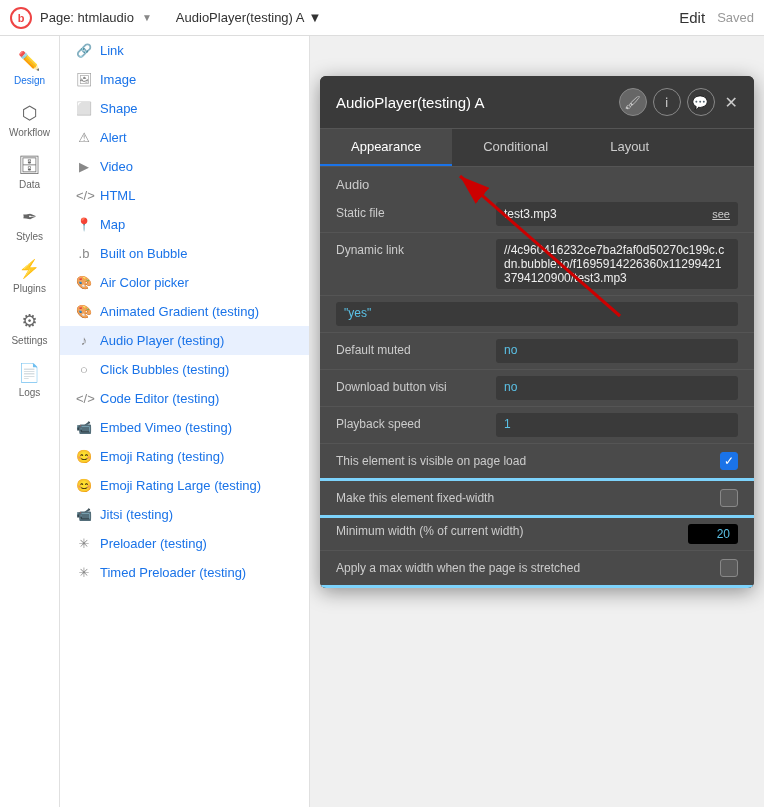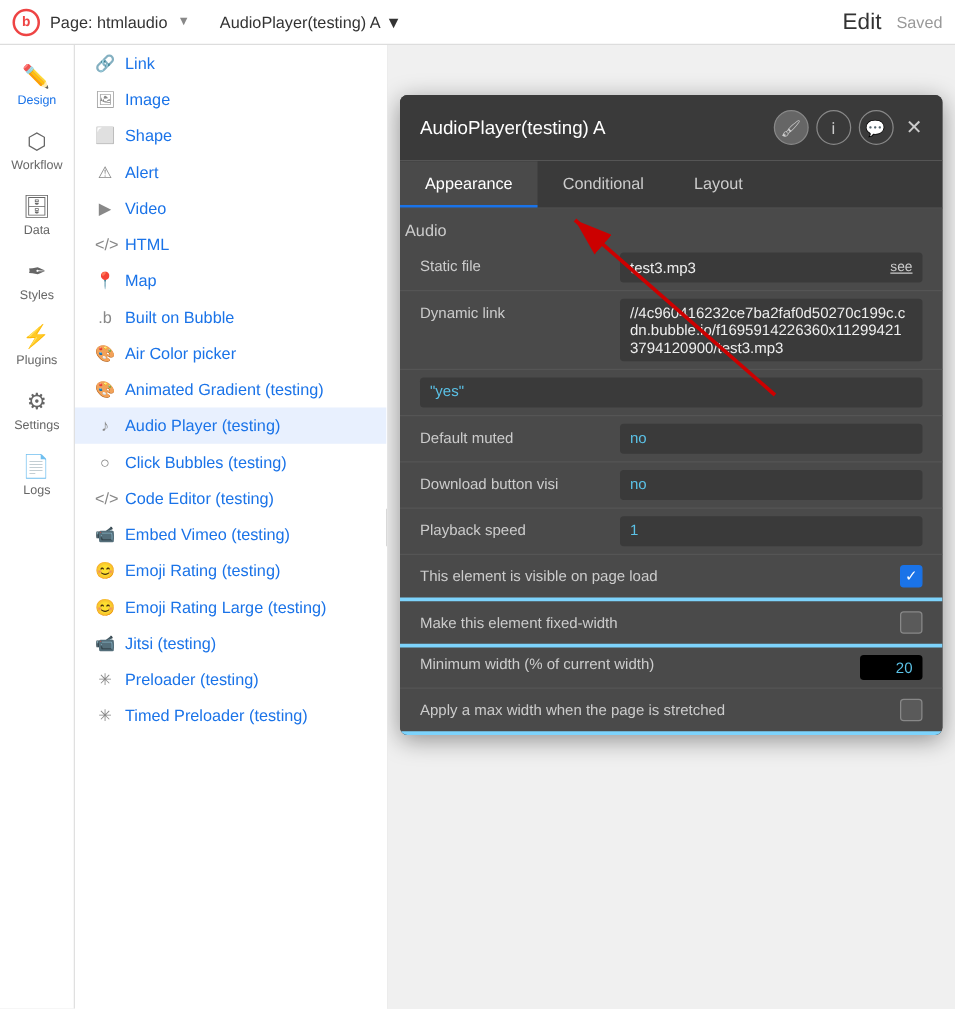--- a/index.html
+++ b/index.html
@@ -6,21 +6,21 @@
     body { font-family: 'Segoe UI', Arial, sans-serif; font-size: 13px; background: #f0f0f0; width: 764px; height: 807px; overflow: hidden; display: flex; flex-direction: column; }
 
     
     .topbar { display: flex; align-items: center; background: #fff; border-bottom: 1px solid #ddd; padding: 0 10px; height: 36px; gap: 8px; flex-shrink: 0; }
     .topbar-logo { width: 22px; height: 22px; background: #fff; border: 2px solid #e44; border-radius: 50%; display: flex; align-items: center; justify-content: center; font-weight: bold; font-size: 11px; color: #e44; flex-shrink: 0; }
     .topbar-page { display: flex; align-items: center; gap: 4px; color: #333; font-size: 13px; }
     .topbar-page .dropdown-arrow { color: #888; font-size: 10px; margin-left: 4px; }
     .topbar-divider { color: #ccc; margin: 0 4px; }
     .topbar-element { display: flex; align-items: center; gap: 4px; color: #333; font-size: 13px; }
     .topbar-actions { margin-left: auto; display: flex; align-items: center; gap: 12px; }
-    .topbar-edit { color: #333; font-size: 18px; font-weight: 500; }
+    .topbar-edit { color: #333; font-size: 15px; font-weight: 500; }
     .topbar-saved { color: #999; font-size: 13px; }
 
     
     .main-layout { display: flex; flex: 1; overflow: hidden; }
 
     
     .icon-sidebar { width: 60px; background: #fff; border-right: 1px solid #e0e0e0; display: flex; flex-direction: column; align-items: center; padding-top: 8px; gap: 4px; flex-shrink: 0; }
     .icon-sidebar-item { display: flex; flex-direction: column; align-items: center; justify-content: center; width: 56px; padding: 6px 0; border-radius: 4px; cursor: pointer; color: #666; font-size: 10px; gap: 3px; }
     .icon-sidebar-item.active { color: #1a73e8; }
     .icon-sidebar-item .icon-shape { font-size: 18px; }
@@ -41,27 +41,27 @@
     .modal { position: absolute; top: 40px; left: 10px; right: 10px; background: #3a3a3a; border-radius: 6px; box-shadow: 0 4px 20px rgba(0,0,0,0.4); overflow: hidden; }
     .modal-header { display: flex; align-items: center; padding: 12px 16px; background: #3a3a3a; border-bottom: 1px solid #555; gap: 8px; }
     .modal-title { color: #fff; font-size: 15px; font-weight: 500; flex: 1; }
     .modal-icons { display: flex; align-items: center; gap: 6px; }
     .modal-icon-btn { width: 28px; height: 28px; border-radius: 50%; border: 1px solid #888; display: flex; align-items: center; justify-content: center; cursor: pointer; color: #ccc; font-size: 13px; background: transparent; }
     .modal-icon-btn.active { background: #666; }
     .modal-close { color: #ccc; cursor: pointer; font-size: 16px; margin-left: 4px; }
 
     
     .modal-tabs { display: flex; background: #3a3a3a; border-bottom: 1px solid #555; }
-    .modal-tab { padding: 10px 20px; color: #ccc; font-size: 13px; cursor: pointer; border-bottom: 2px solid transparent; }
+    .modal-tab { padding: 10px 31px; color: #ccc; font-size: 13px; cursor: pointer; border-bottom: 2px solid transparent; }
     .modal-tab.active { color: #fff; background: #4a4a4a; border-bottom: 2px solid #1a73e8; }
 
     
     .modal-body { padding: 0; background: #4a4a4a; }
 
-    .section-label { color: #ccc; font-size: 13px; padding: 10px 4px 4px; }
+    .section-label { color: #ccc; font-size: 13px; padding: 10px 16px 4px; }
 
     .prop-row { display: flex; align-items: flex-start; padding: 6px 16px; border-bottom: 1px solid #555; min-height: 36px; }
     .prop-label { color: #ccc; font-size: 12px; width: 160px; flex-shrink: 0; padding-top: 4px; }
     .prop-value { flex: 1; color: #5bc2e7; font-size: 12px; background: #3a3a3a; padding: 4px 8px; border-radius: 3px; min-height: 24px; word-break: break-all; }
     .prop-value.white { color: #eee; }
     .prop-value-see { display: flex; align-items: center; gap: 6px; }
     .see-link { color: #ccc; font-size: 11px; text-decoration: underline; cursor: pointer; }
 
     .checkbox-row { display: flex; align-items: center; padding: 8px 16px; border-bottom: 3px solid #7dd3fc; gap: 8px; }
     .checkbox-row .row-label { color: #ccc; font-size: 12px; flex: 1; }

